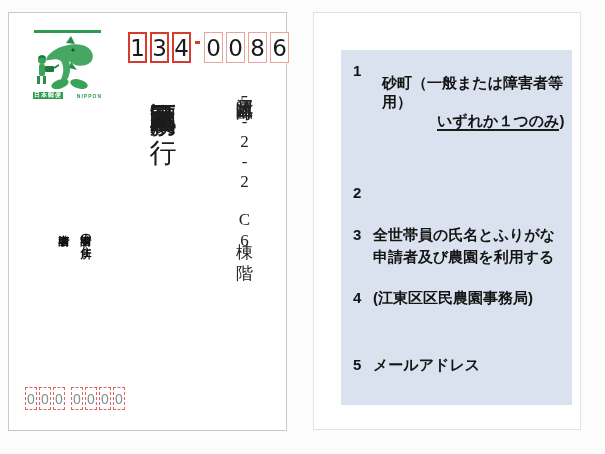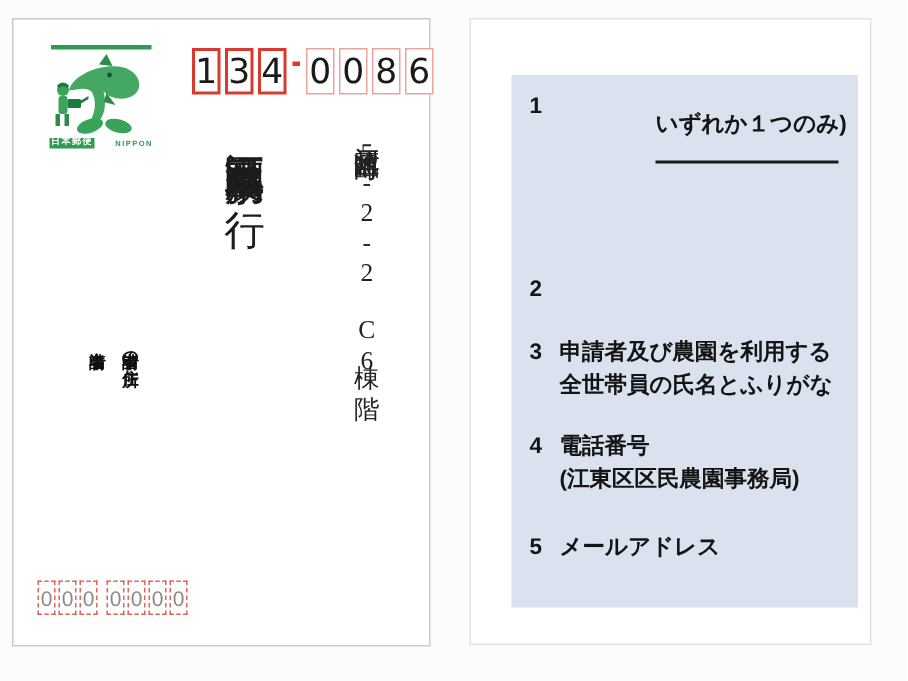--- a/index.html
+++ b/index.html
@@ -58,21 +58,21 @@
     background:#fff;border:1px solid #e2e2e2;}
   .info-panel{position:absolute;left:27px;top:37px;width:231px;height:355px;
     background:var(--panel-bg);}
   .item{position:absolute;left:0;width:100%;display:flex;
     font-size:15px;font-weight:bold;color:#141414;line-height:20px;}
   .item .num{width:16px;margin-left:12px;flex:none;}
   .item .txt{margin-left:4px;}
   .sub-lines{margin-top:12px;line-height:19px;}
   .indent1{padding-left:9px;}
   .indent2{padding-left:64px;}
-  .u{border-bottom:2px solid #1c1c1c;padding-bottom:16px;}
+  .u{border-bottom:2px solid #1c1c1c;padding-bottom:0px;}
   #item1{top:11px;}
   #item2{top:133px;line-height:20px;}
   #item3{top:174px;line-height:22px;}
   #item4{top:237px;line-height:22px;}
   #item5{top:304px;line-height:22px;}
 </style>
 </head>
 <body>
 
 <div class="canvas">
@@ -140,41 +140,41 @@
     </div>
   </div>
 
   <div class="info-card">
     <div class="info-panel">
 
       <div class="item" id="item1">
         <span class="num">1</span>
         <div class="txt">
           <div class="sub-lines">
+            <div class="indent1">砂町（一般または障害者等用）</div>
             <div class="indent2"><span class="u">いずれか１つのみ</span><span>)</span></div>
           </div>
         </div>
       </div>
 
       <div class="item" id="item2">
         <span class="num">2</span>
       </div>
 
       <div class="item" id="item3">
         <span class="num">3</span>
         <div class="txt">
+          <div>全世帯員の氏名とふりがな</div>
           <div>申請者及び農園を利用する</div>
-          <div>全世帯員の氏名とふりがな</div>
         </div>
       </div>
 
       <div class="item" id="item4">
         <span class="num">4</span>
         <div class="txt">
-          <div>電話番号</div>
           <div>(江東区区民農園事務局)</div>
         </div>
       </div>
 
       <div class="item" id="item5">
         <span class="num">5</span>
         <div class="txt">
           <div>メールアドレス</div>
         </div>
       </div>

